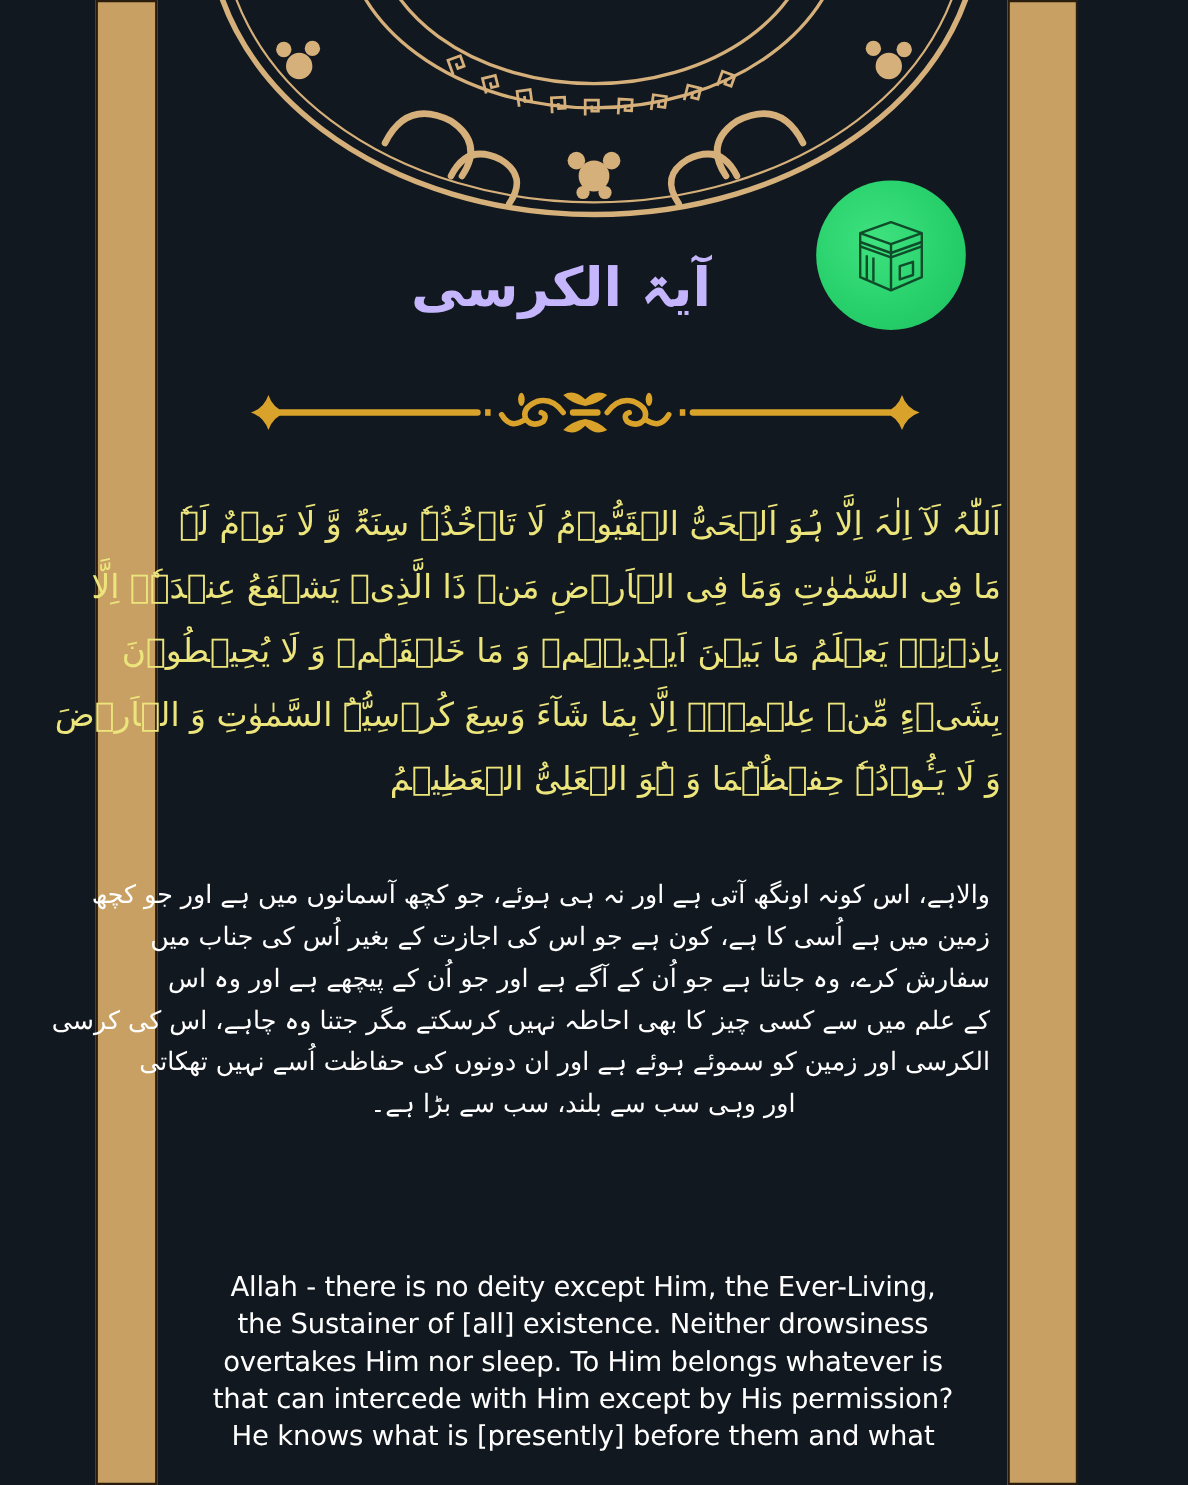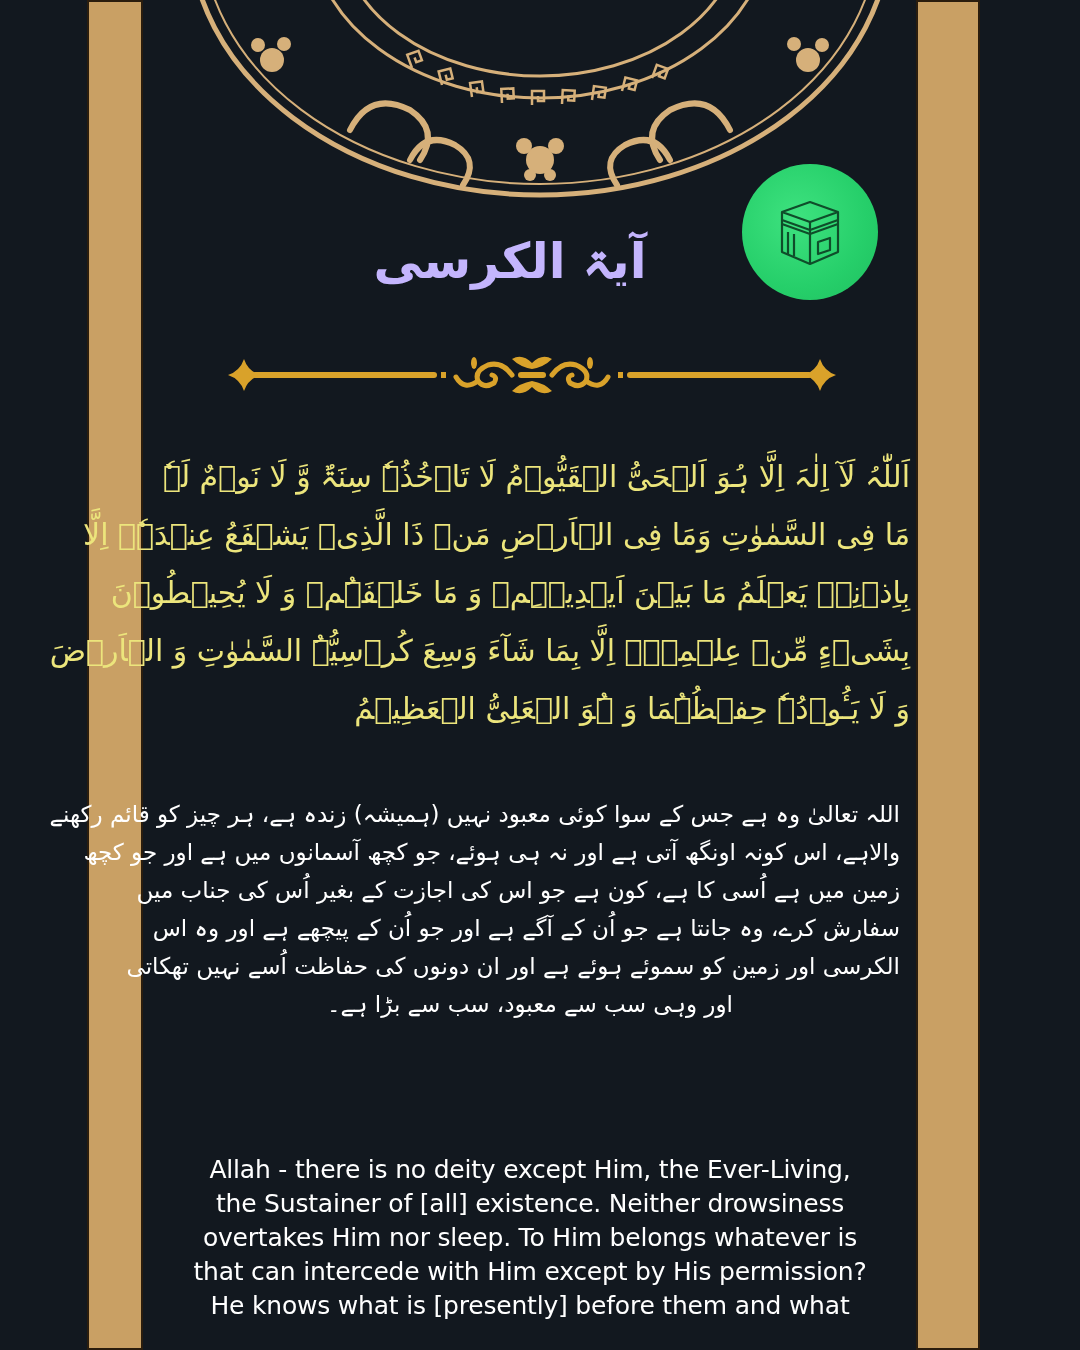--- a/index.html
+++ b/index.html
@@ -149,26 +149,26 @@
 
 <div class="arabic">
   <span class="line">اَللّٰہُ لَآ اِلٰہَ اِلَّا ہُوَ اَلۡحَیُّ الۡقَیُّوۡمُ لَا تَاۡخُذُہٗ سِنَۃٌ وَّ لَا نَوۡمٌ لَہٗ</span>
   <span class="line">مَا فِی السَّمٰوٰتِ وَمَا فِی الۡاَرۡضِ مَنۡ ذَا الَّذِیۡ یَشۡفَعُ عِنۡدَہٗۤ اِلَّا</span>
   <span class="line">بِاِذۡنِہٖ یَعۡلَمُ مَا بَیۡنَ اَیۡدِیۡہِمۡ وَ مَا خَلۡفَہُمۡ وَ لَا یُحِیۡطُوۡنَ</span>
   <span class="line">بِشَیۡءٍ مِّنۡ عِلۡمِہٖۤ اِلَّا بِمَا شَآءَ وَسِعَ کُرۡسِیُّہُ السَّمٰوٰتِ وَ الۡاَرۡضَ</span>
   <span class="line">وَ لَا یَـُٔوۡدُہٗ حِفۡظُہُمَا وَ ہُوَ الۡعَلِیُّ الۡعَظِیۡمُ</span>
 </div>
 
 <div class="urdu">
-  <span class="line">اللہ تعالیٰ وہ ہے جس کے سوا کوئی معبود نہیں (ہمیشہ) زندہ ہے، ہر چیز کو قائم رکھنے</span>
   <span class="line">والاہے، اس کونہ اونگھ آتی ہے اور نہ ہی ہوئے، جو کچھ آسمانوں میں ہے اور جو کچھ</span>
   <span class="line">زمین میں ہے اُسی کا ہے، کون ہے جو اس کی اجازت کے بغیر اُس کی جناب میں</span>
   <span class="line">سفارش کرے، وہ جانتا ہے جو اُن کے آگے ہے اور جو اُن کے پیچھے ہے اور وہ اس</span>
+  <span class="line">کے علم میں سے کسی چیز کا بھی احاطہ نہیں کرسکتے مگر جتنا وہ چاہے، اس کی کرسی</span>
   <span class="line">الکرسی اور زمین کو سموئے ہوئے ہے اور ان دونوں کی حفاظت اُسے نہیں تھکاتی</span>
-  <span class="line">اور وہی سب سے معبود، سب سے بڑا ہے۔</span>
+  <span class="line">اور وہی سب سے بلند، سب سے بڑا ہے۔</span>
 </div>
 
 <div class="english">
   <span class="line">Allah - there is no deity except Him, the Ever-Living,</span>
   <span class="line">the Sustainer of [all] existence. Neither drowsiness</span>
   <span class="line">overtakes Him nor sleep. To Him belongs whatever is</span>
   <span class="line">that can intercede with Him except by His permission?</span>
   <span class="line">He knows what is [presently] before them and what</span>
 </div>
 

